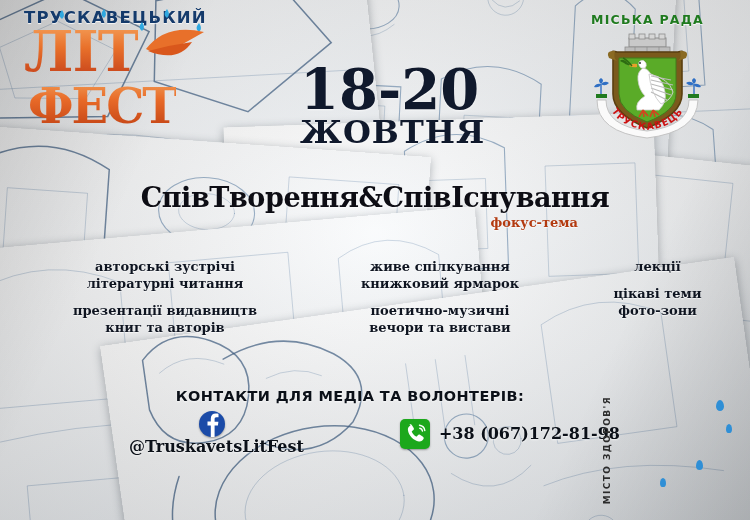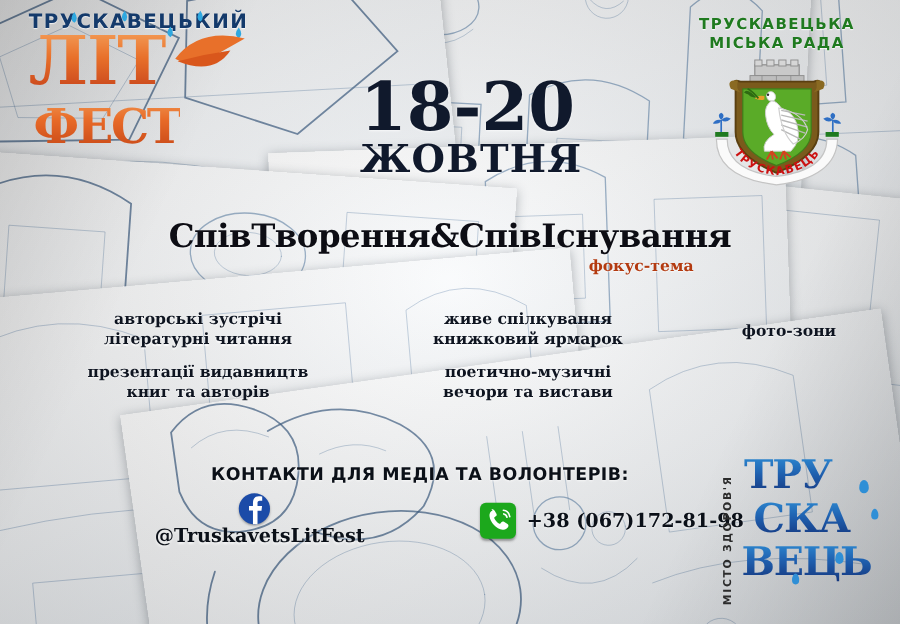--- a/index.html
+++ b/index.html
@@ -80,21 +80,21 @@
   .lit-text {
     font-family:"DejaVu Serif", serif;
     font-weight:700; font-size:56px; line-height:56px; letter-spacing:-1px;
     background:linear-gradient(180deg,#f5a05a 0%,#e8702a 45%,#c4401a 100%);
     -webkit-background-clip:text; background-clip:text; color:transparent;
     display:inline-block;
   }
   .fest-row { position:relative; height:64px; margin-top:-6px; margin-left:4px; }
   .fest-text {
     font-family:"DejaVu Serif", serif;
-    font-weight:700; font-size:40px; line-height:62px; letter-spacing:-2px;
+    font-weight:700; font-size:48px; line-height:62px; letter-spacing:-2px;
     background:linear-gradient(180deg,#f3a75f 0%,#e86a28 40%,#b8380f 100%);
     -webkit-background-clip:text; background-clip:text; color:transparent;
     display:inline-block;
   }
   .leaf { position:absolute; left:120px; top:6px; width:64px; height:34px; }
 
   
   #date-block { position:absolute; left:300px; top:62px; width:230px; text-align:left; }
   .date-big {
     font-family:"DejaVu Serif", serif; font-weight:700;
@@ -337,21 +337,20 @@
       <span class="fest-text">ФЕСТ</span>
     </div>
   </div>
 
   <div id="date-block">
     <div class="date-big">18-20</div>
     <div class="date-month">ЖОВТНЯ</div>
   </div>
 
   <div id="council">
-    <div class="council-line">ТРУСКАВЕЦЬКА</div>
     <div class="council-line">МІСЬКА РАДА</div>
 
     <svg id="coat" viewBox="0 0 125 110">
 
       <g>
         <rect x="44" y="6" width="37" height="9" fill="#c9c9c9" stroke="#8e8e8e" stroke-width="1"></rect>
         <rect x="44" y="2" width="6" height="5" fill="#d6d6d6" stroke="#8e8e8e" stroke-width=".8"></rect>
         <rect x="54" y="2" width="6" height="5" fill="#d6d6d6" stroke="#8e8e8e" stroke-width=".8"></rect>
         <rect x="64" y="2" width="6" height="5" fill="#d6d6d6" stroke="#8e8e8e" stroke-width=".8"></rect>
         <rect x="74" y="2" width="6" height="5" fill="#d6d6d6" stroke="#8e8e8e" stroke-width=".8"></rect>
@@ -420,21 +419,23 @@
 
   <div class="col" id="col-left">
     <p>авторські зустрічі</p>
     <p>літературні читання</p>
     <div class="gap"></div>
     <p>презентації видавництв</p>
     <p>книг та авторів</p>
   </div>
 
   <div class="col" id="col-right">
+    <p>лекції</p>
     <div class="gap"></div>
+    <p>цікаві теми</p>
     <p>фото-зони</p>
   </div>
 
   <div id="contacts">
     <div class="contacts-title">КОНТАКТИ ДЛЯ МЕДІА ТА ВОЛОНТЕРІВ:</div>
     <div class="contact-row">
 
       <div class="contact-item fb-wrap">
         <span class="icon-fb">
           <svg viewBox="0 0 26 26" width="26" height="26">
@@ -453,24 +454,19 @@
           </svg>
         </span>
         <span class="contact-text">+38 (067)172-81-98</span>
       </div>
 
     </div>
   </div>
 
   <div id="city-logo">
     <div class="city-vert">МІСТО ЗДОРОВ'Я</div>
-    <div class="city-stack">
-      <div class="city-line cl1">ТРУ</div>
-      <div class="city-line cl2">СКА</div>
-      <div class="city-line cl3">ВЕЦЬ</div>
-    </div>
     <span class="drop" style="left:116px; top:22px; width:8px; height:11px;"></span>
     <span class="drop" style="left:126px; top:46px; width:6px; height:9px;"></span>
     <span class="drop" style="left:96px; top:82px; width:7px; height:10px;"></span>
     <span class="drop" style="left:60px; top:100px; width:6px; height:9px;"></span>
   </div>
 
 </div>
 
 </body></html>

